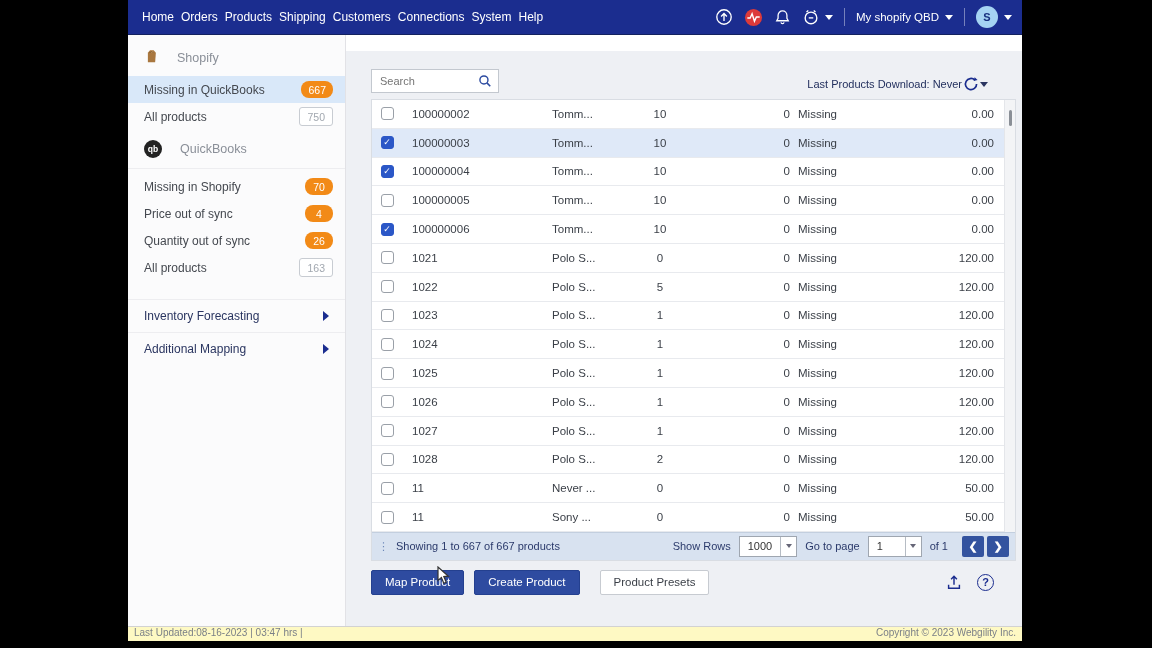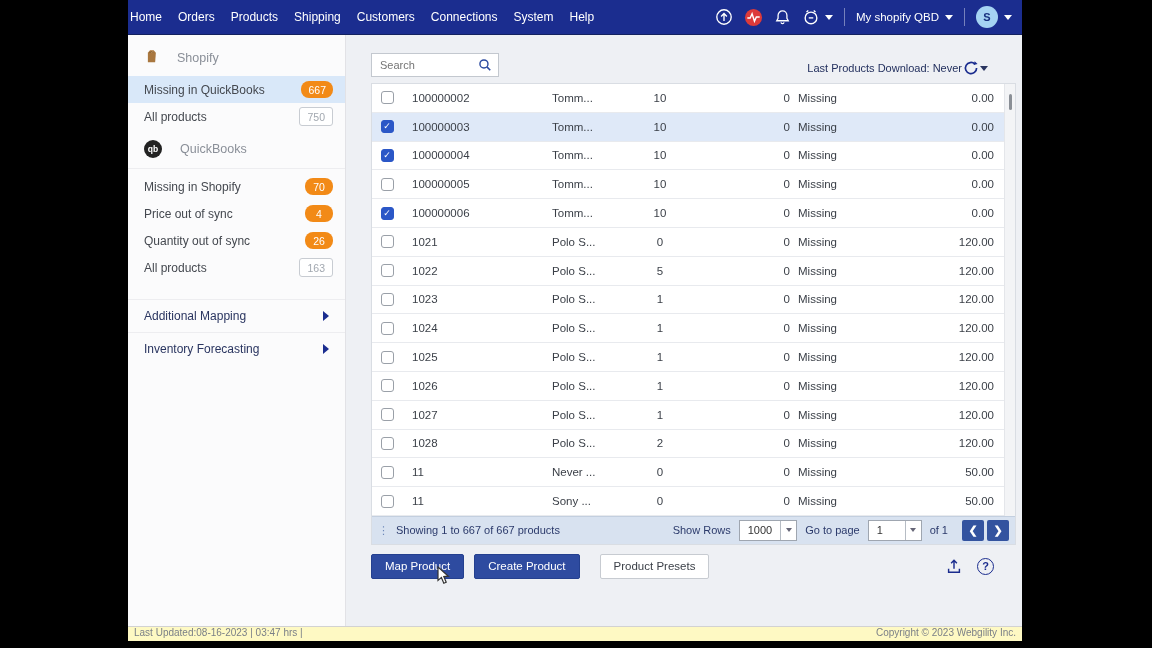--- a/index.html
+++ b/index.html
@@ -4,21 +4,21 @@
 <style>
   html,body{margin:0;padding:0}
   body{width:1152px;height:648px;background:#000;position:relative;overflow:hidden;
        font-family:"Liberation Sans",sans-serif;}
   .app{position:absolute;left:128px;top:0;width:894px;height:641px;background:#fff;
        display:flex;flex-direction:column;}
 
   
   .navbar{height:34px;background:#1b2d8f;border-bottom:1px solid #13215f;display:flex;
           align-items:center;color:#fff;flex:0 0 auto;}
-  .nav-items{display:flex;gap:16px;padding-left:2px;font-size:12px;}
+  .nav-items{display:flex;gap:7px;padding-left:14px;font-size:12px;}
   .nav-item{cursor:pointer;white-space:nowrap;}
   .nav-right{margin-left:auto;display:flex;align-items:center;gap:11px;padding-right:10px;text-align:right;}
   .nav-icon{display:flex;align-items:center;cursor:pointer;}
   .caret{width:0;height:0;border-left:4px solid transparent;border-right:4px solid transparent;
          border-top:5px solid #fff;display:inline-block;}
   .nav-sep{width:1px;height:18px;background:rgba(255,255,255,.4);}
   .store-sel{display:flex;align-items:center;gap:6px;font-size:11.5px;cursor:pointer;white-space:nowrap;}
   .avatar{width:22px;height:22px;border-radius:50%;background:#a5d3f3;color:#17307f;font-weight:bold;
           font-size:11px;display:flex;align-items:center;justify-content:center;}
 
@@ -39,21 +39,21 @@
   .badge.outline{background:#fff;color:#a2a8b0;border:1px solid #c8ccd2;border-radius:3px;}
   .side-gap{height:18px;}
   .side-link{display:flex;align-items:center;justify-content:space-between;padding:9px 16px;
              color:#2a3560;cursor:pointer;border-top:1px solid #ededf0;}
   .tri-right{width:0;height:0;border-top:5px solid transparent;border-bottom:5px solid transparent;
              border-left:6px solid #1b2d8f;display:inline-block;}
   .settings-block{margin-top:auto;border-top:1px solid #e4e5e9;}
 
   
   .main{flex:1;background:#eef0f4;display:flex;flex-direction:column;padding-left:25px;
-        position:relative;min-width:0;}
+        position:relative;min-width:0;margin-top:16px;}
   .toolbar{display:flex;align-items:flex-end;height:42px;padding-bottom:6px;}
   .searchbox{width:128px;height:24px;background:#fff;border:1px solid #c3c8cf;display:flex;
              align-items:center;box-sizing:border-box;}
   .searchbox input{border:0;outline:none;flex:1;min-width:0;font-size:11px;padding:0 4px 0 8px;
                    color:#555;font-family:"Liberation Sans",sans-serif;background:transparent;}
   .tb-right{margin-left:auto;display:flex;align-items:center;padding-right:34px;}
   .lastdl{font-size:11px;color:#23305e;}
   .caret-dark{width:0;height:0;border-left:4px solid transparent;border-right:4px solid transparent;
               border-top:5px solid #2a3560;display:inline-block;}
 
@@ -213,25 +213,25 @@
       <div class="side-item">
         <span>Quantity out of sync</span>
         <span class="badge">26</span>
       </div>
       <div class="side-item">
         <span>All products</span>
         <span class="badge outline">163</span>
       </div>
       <div class="side-gap"></div>
       <div class="side-link">
+        <span>Inventory Forecasting</span>
+        <span class="tri-right"></span>
+      </div>
+      <div class="side-link">
         <span>Additional Mapping</span>
-        <span class="tri-right"></span>
-      </div>
-      <div class="side-link">
-        <span>Inventory Forecasting</span>
         <span class="tri-right"></span>
       </div>
     </div>
 
     <div class="main">
       <div class="toolbar">
         <div class="searchbox">
           <input type="text" placeholder="Search" style="">
           <span style="display:flex;padding-right:6px;">
             <svg width="14" height="14" viewBox="0 0 16 16">

